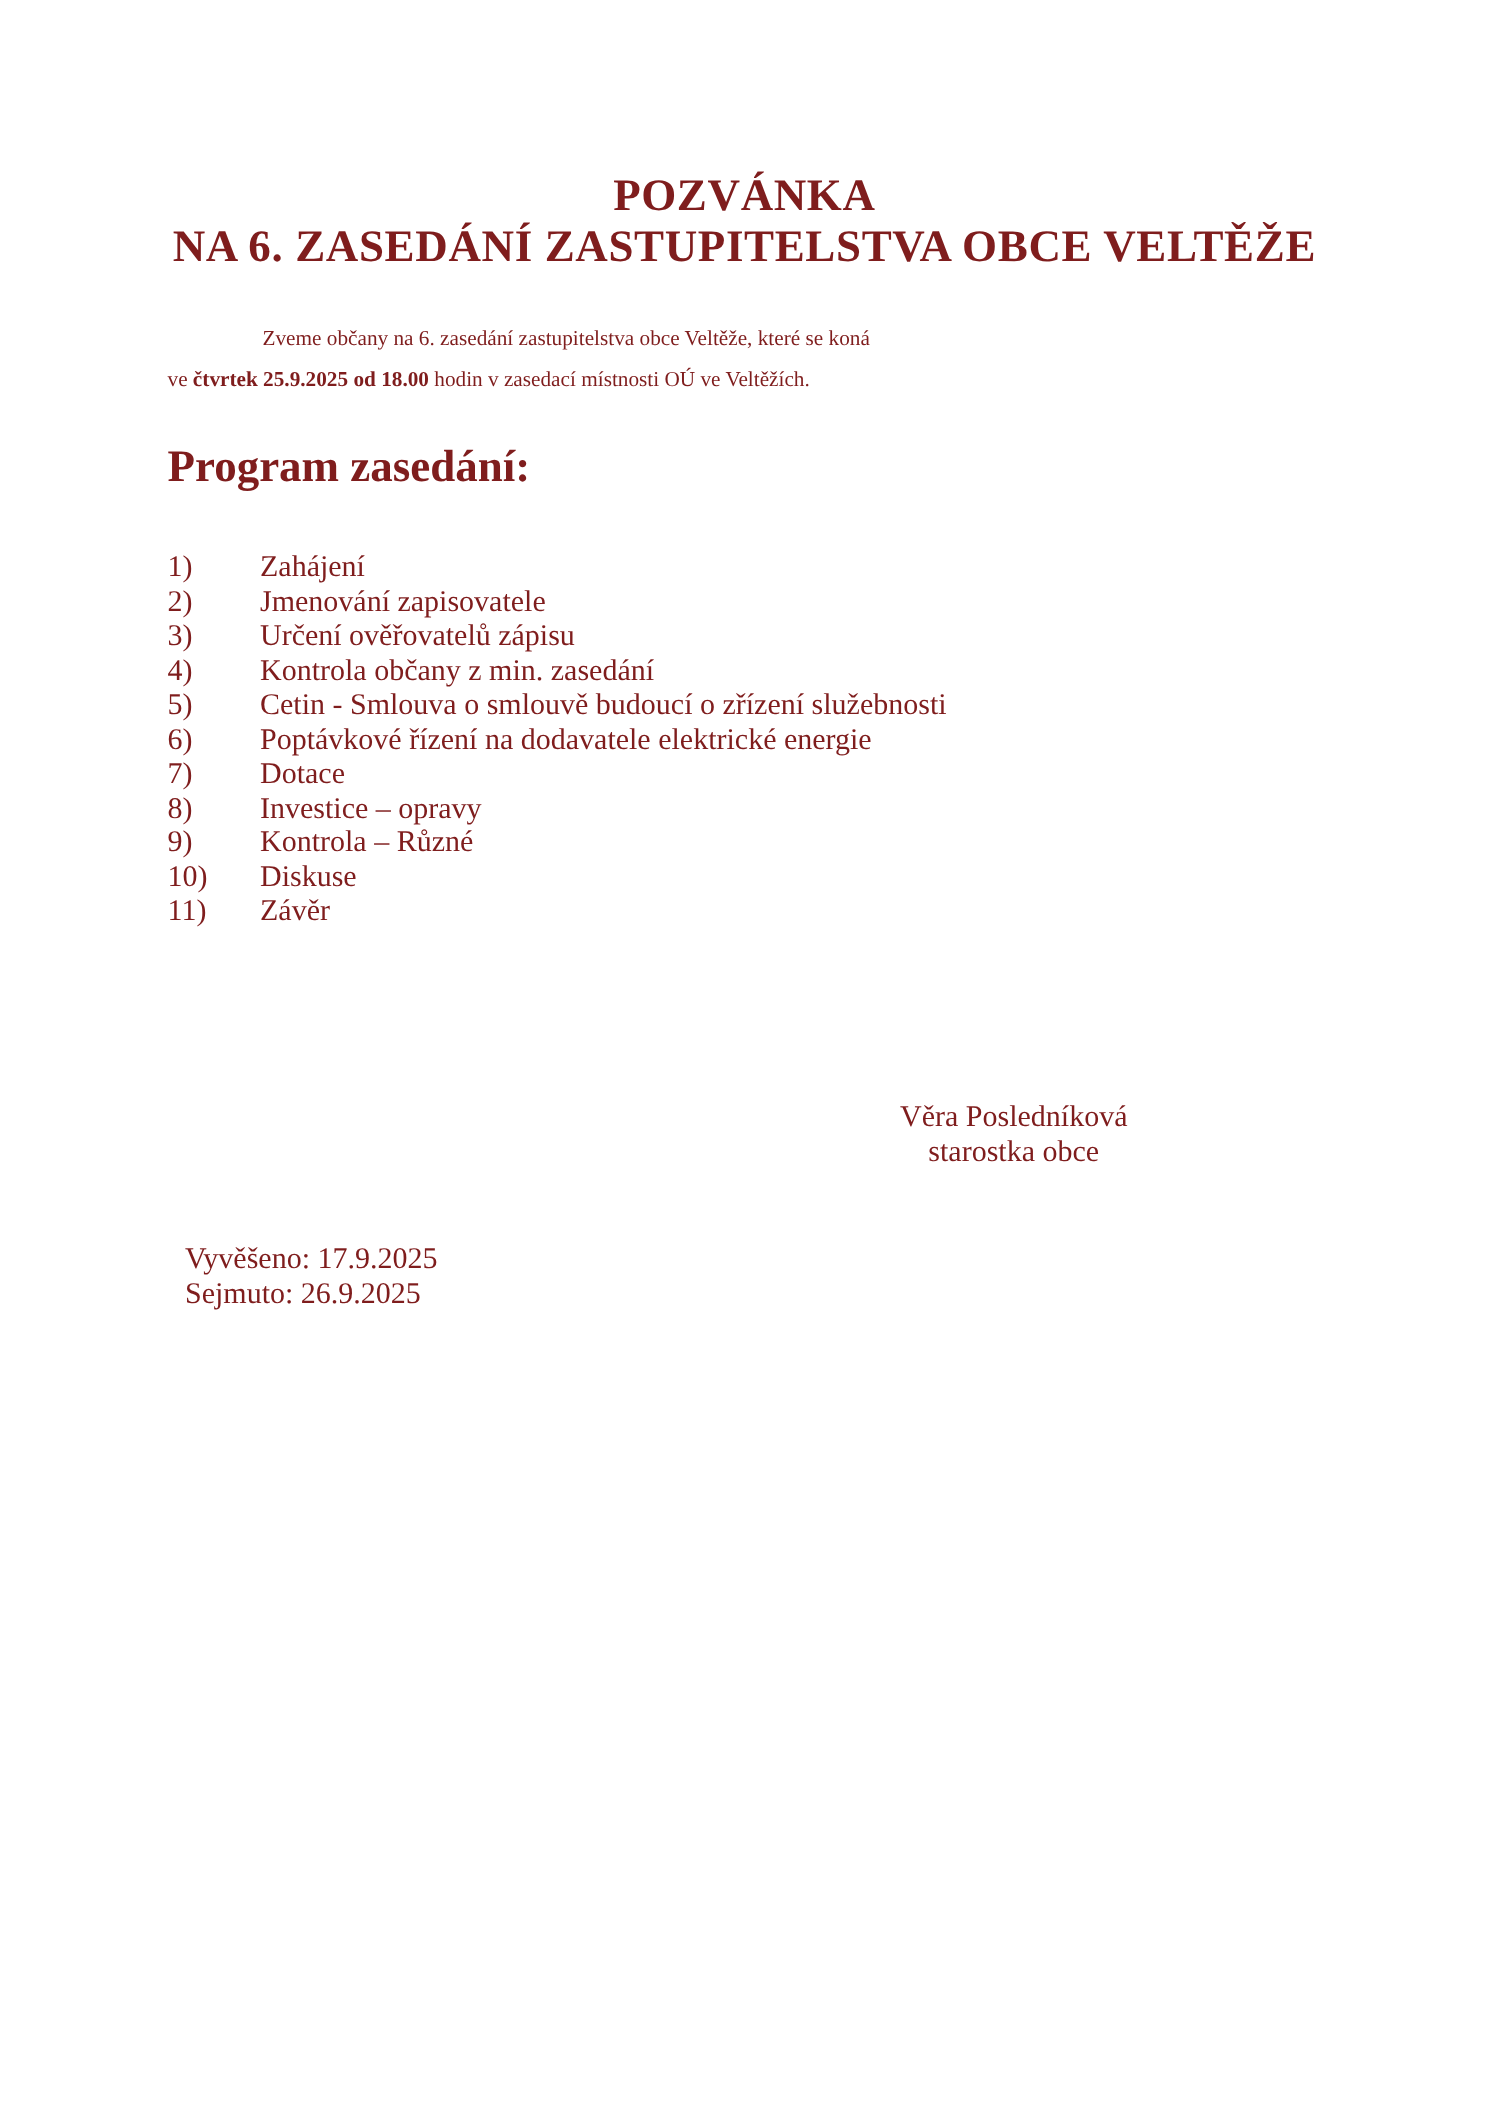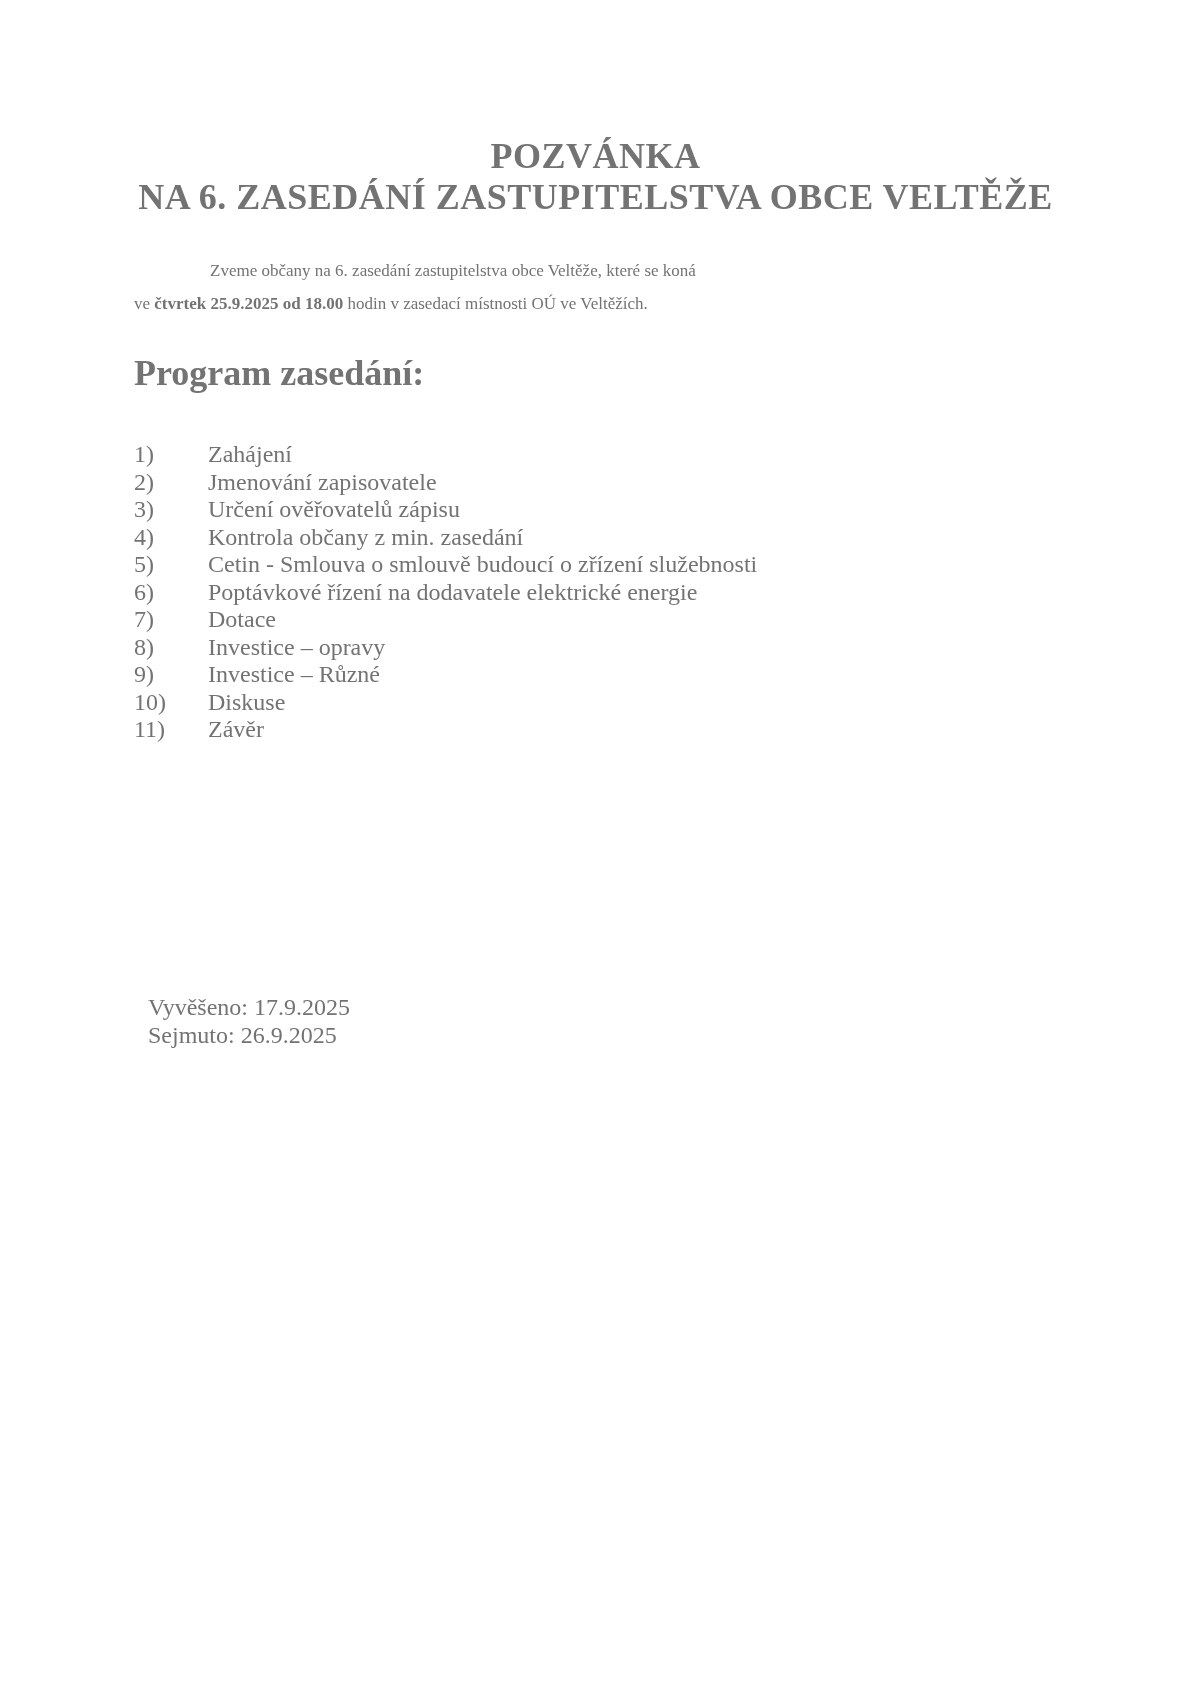--- a/index.html
+++ b/index.html
@@ -5,21 +5,21 @@
   html, body {
     margin: 0;
     padding: 0;
     background: #ffffff;
   }
   .page {
     position: relative;
     width: 1191px;
     height: 1684px;
     background: #ffffff;
-    color: #737373;
+    color: #7f1d1d;
     font-family: "Liberation Serif", "DejaVu Serif", serif;
     overflow: hidden;
   }
   .doc-title {
     position: absolute;
     top: 136px;
     left: 0;
     width: 1191px;
     text-align: center;
     font-size: 36px;
@@ -125,31 +125,35 @@
     <div class="program-row">
       <span class="num">7)</span>
       <span class="txt">Dotace</span>
     </div>
     <div class="program-row">
       <span class="num">8)</span>
       <span class="txt">Investice – opravy</span>
     </div>
     <div class="program-row">
       <span class="num">9)</span>
-      <span class="txt">Investice – Různé</span>
+      <span class="txt">Kontrola – Různé</span>
     </div>
     <div class="program-row">
       <span class="num">10)</span>
       <span class="txt">Diskuse</span>
     </div>
     <div class="program-row">
       <span class="num">11)</span>
       <span class="txt">Závěr</span>
     </div>
   </div>
 
+  <div class="signature">
+    <div>Věra Posledníková</div>
+    <div>starostka obce</div>
+  </div>
 
   <div class="posting">
     <div>Vyvěšeno: 17.9.2025</div>
     <div>Sejmuto: 26.9.2025</div>
   </div>
 
 </div>
 
 </body></html>

